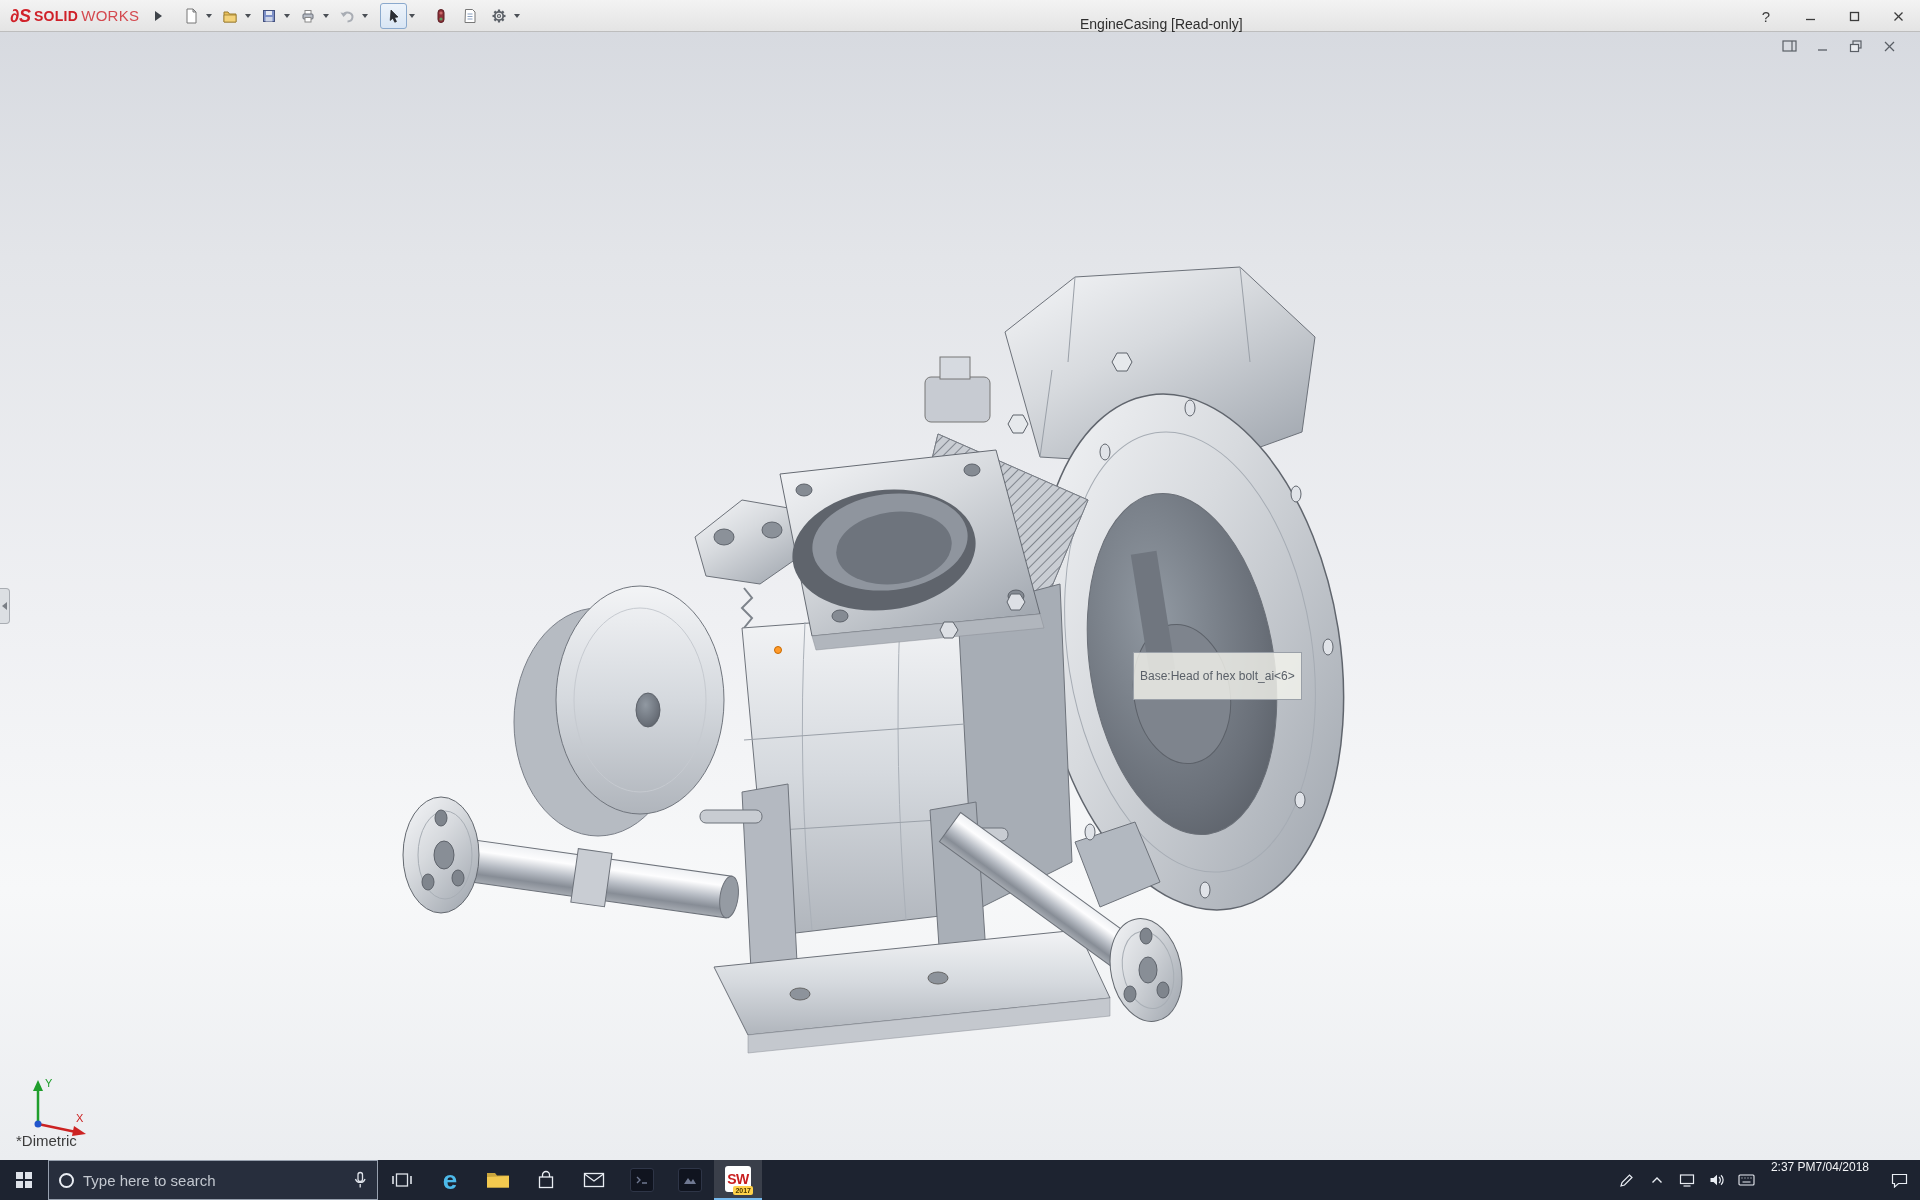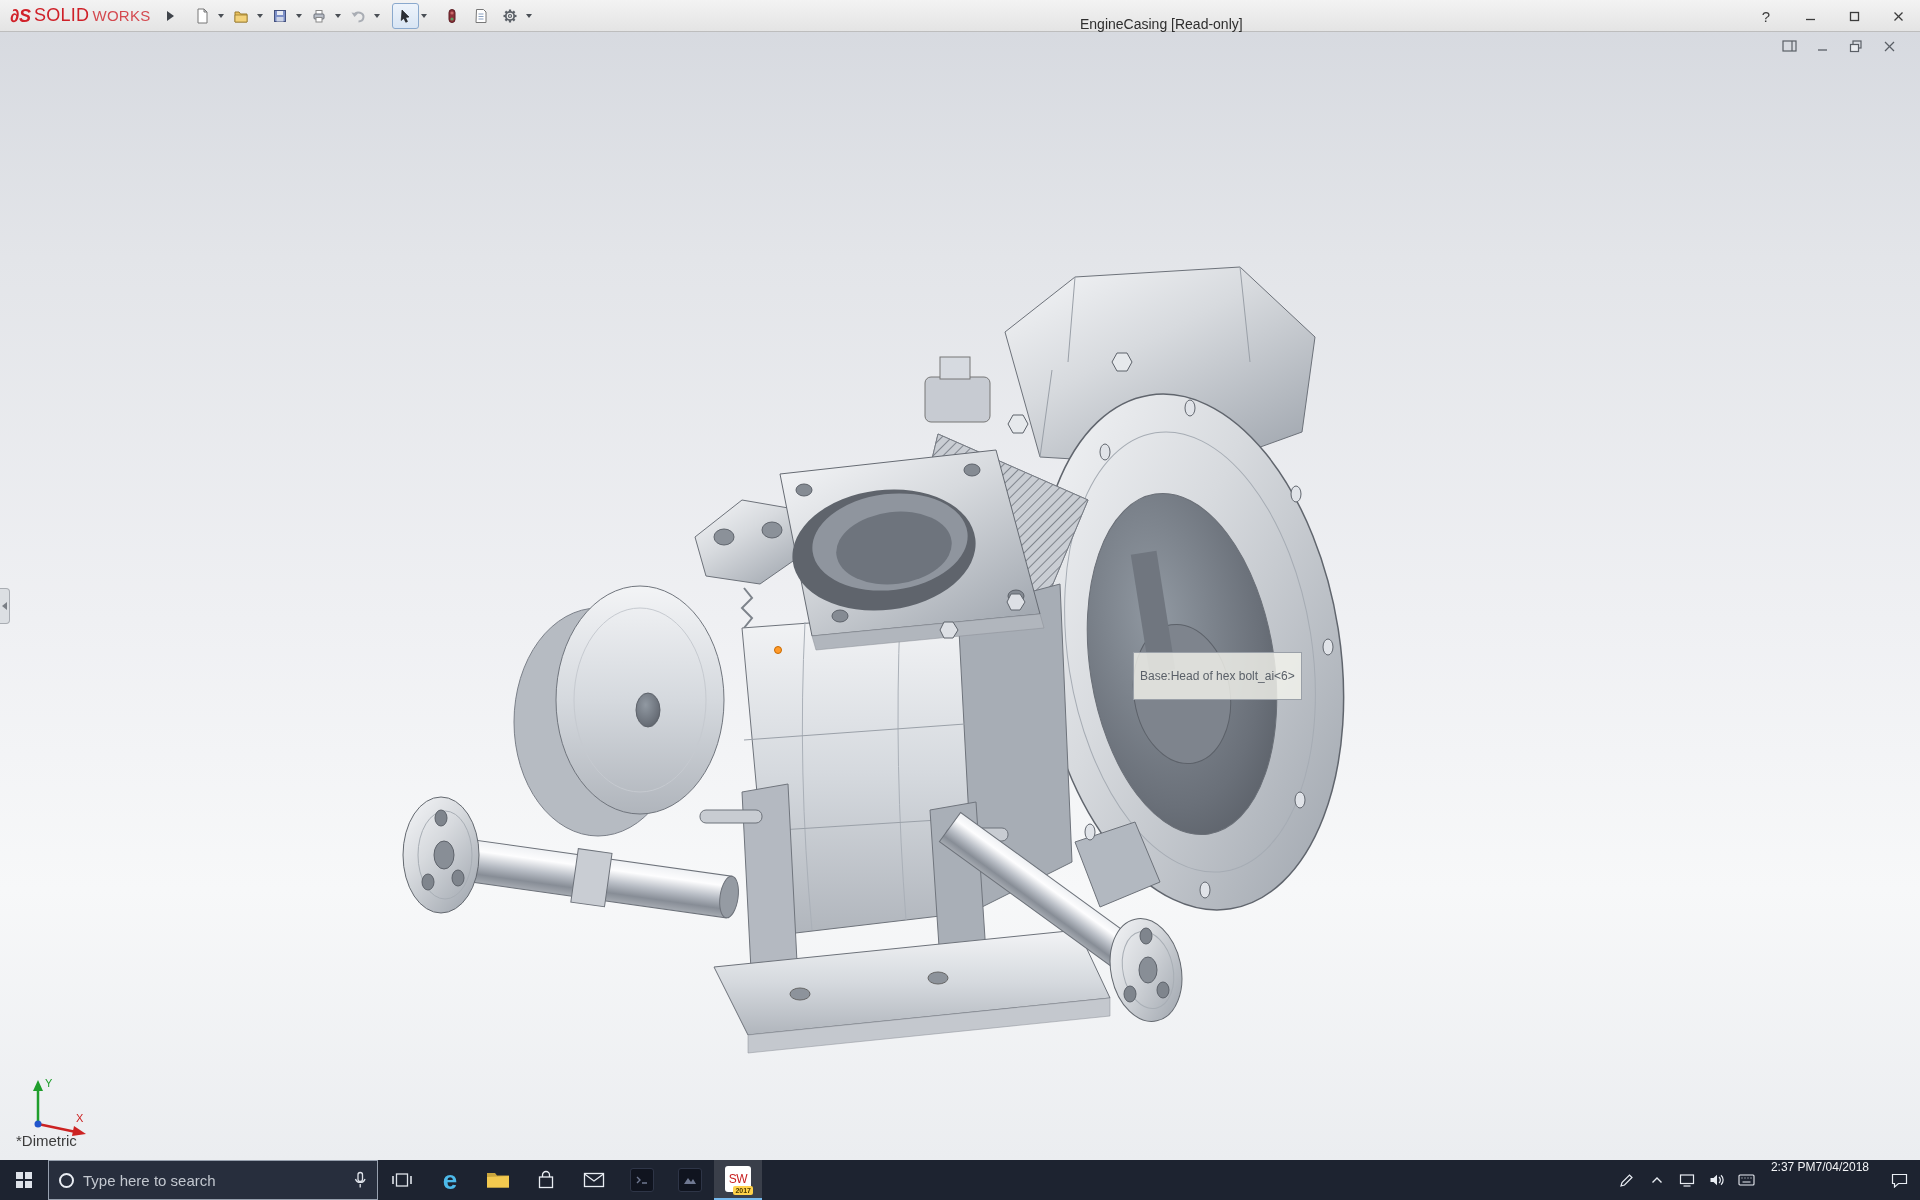--- a/index.html
+++ b/index.html
@@ -6,21 +6,21 @@
   html,body{width:1920px;height:1200px;overflow:hidden}
   body{font-family:"Liberation Sans",sans-serif;background:#000}
   .screen{position:relative;width:1920px;height:1200px;background:#e8eaee}
 
   
   .titlebar{position:absolute;top:0;left:0;right:0;height:32px;
     background:linear-gradient(#f3f3f3,#e4e4e4);border-bottom:1px solid #bdbdbd;
     display:flex;align-items:center;z-index:30}
   .brand{display:flex;align-items:center;gap:3px;padding:0 6px 0 10px}
   .ds-glyph{color:#d1222a;font-weight:700;font-style:italic;font-size:18px;line-height:1}
-  .brand-solid{color:#cf2028;font-weight:400;font-size:18px;letter-spacing:.3px}
+  .brand-solid{color:#cf2028;font-weight:700;font-size:14px;letter-spacing:.3px}
   .brand-works{color:#d4494f;font-weight:400;font-size:15px;letter-spacing:.3px}
   .flyout-arrow{width:0;height:0;border-top:5px solid transparent;border-bottom:5px solid transparent;
     border-left:7px solid #3f444a;margin:0 14px 0 10px}
   .tb-group{display:flex;align-items:center;margin-right:8px}
   .tbi{width:27px;height:26px;display:flex;align-items:center;justify-content:center;margin:0 1px;border:1px solid transparent}
   .tbi.pressed{border:1px solid #8aa9cd;background:linear-gradient(#eef4fb,#d8e5f4);border-radius:3px}
   .caret{width:0;height:0;border-left:3.5px solid transparent;border-right:3.5px solid transparent;
     border-top:4.5px solid #4a4f55;margin:0 3px 0 1px}
   .window-title{position:absolute;left:1080px;top:0;height:48px;display:flex;align-items:center;
     font-size:14px;color:#2e2e2e;white-space:nowrap}
@@ -56,21 +56,21 @@
   .search-input{flex:1;background:transparent;border:none;outline:none;color:#f97316;font-size:15px;
     font-family:"Liberation Sans",sans-serif}
   .search-input::placeholder{color:#c2c7cf}
   .tk-btn{width:48px;display:flex;align-items:center;justify-content:center;position:relative}
   .tk-btn.active{background:rgba(255,255,255,.13);border-bottom:2px solid #76b9ed}
   .edge-e{color:#4db9e9;font-size:26px;font-weight:700;line-height:1}
   .dark-tile{width:24px;height:24px;border-radius:3px;background:#10141f;border:1px solid #2e3547;
     display:flex;align-items:center;justify-content:center}
   .sw-tile{width:26px;height:26px;background:#fff;border-radius:3px;position:relative;
     display:flex;align-items:center;justify-content:center}
-  .sw-txt{color:#c81e1e;font-weight:400;font-size:12px;letter-spacing:-.5px}
+  .sw-txt{color:#c81e1e;font-weight:700;font-size:14px;letter-spacing:-.5px}
   .sw-year{position:absolute;right:-2px;bottom:-3px;background:#ffd24a;color:#4a3a00;
     font-size:7px;font-weight:700;padding:0 2px;border-radius:2px;line-height:9px}
   .tray{margin-left:auto;display:flex;align-items:stretch}
   .tray-btn{width:30px;display:flex;align-items:center;justify-content:center}
   .clock{padding:0 9px;display:flex;flex-direction:row;justify-content:center;text-align:center;
     color:#f4f5f7;font-size:12px;line-height:14px}
   .action-btn{width:42px;display:flex;align-items:center;justify-content:center}
 </style>
 </head>
 <body>

